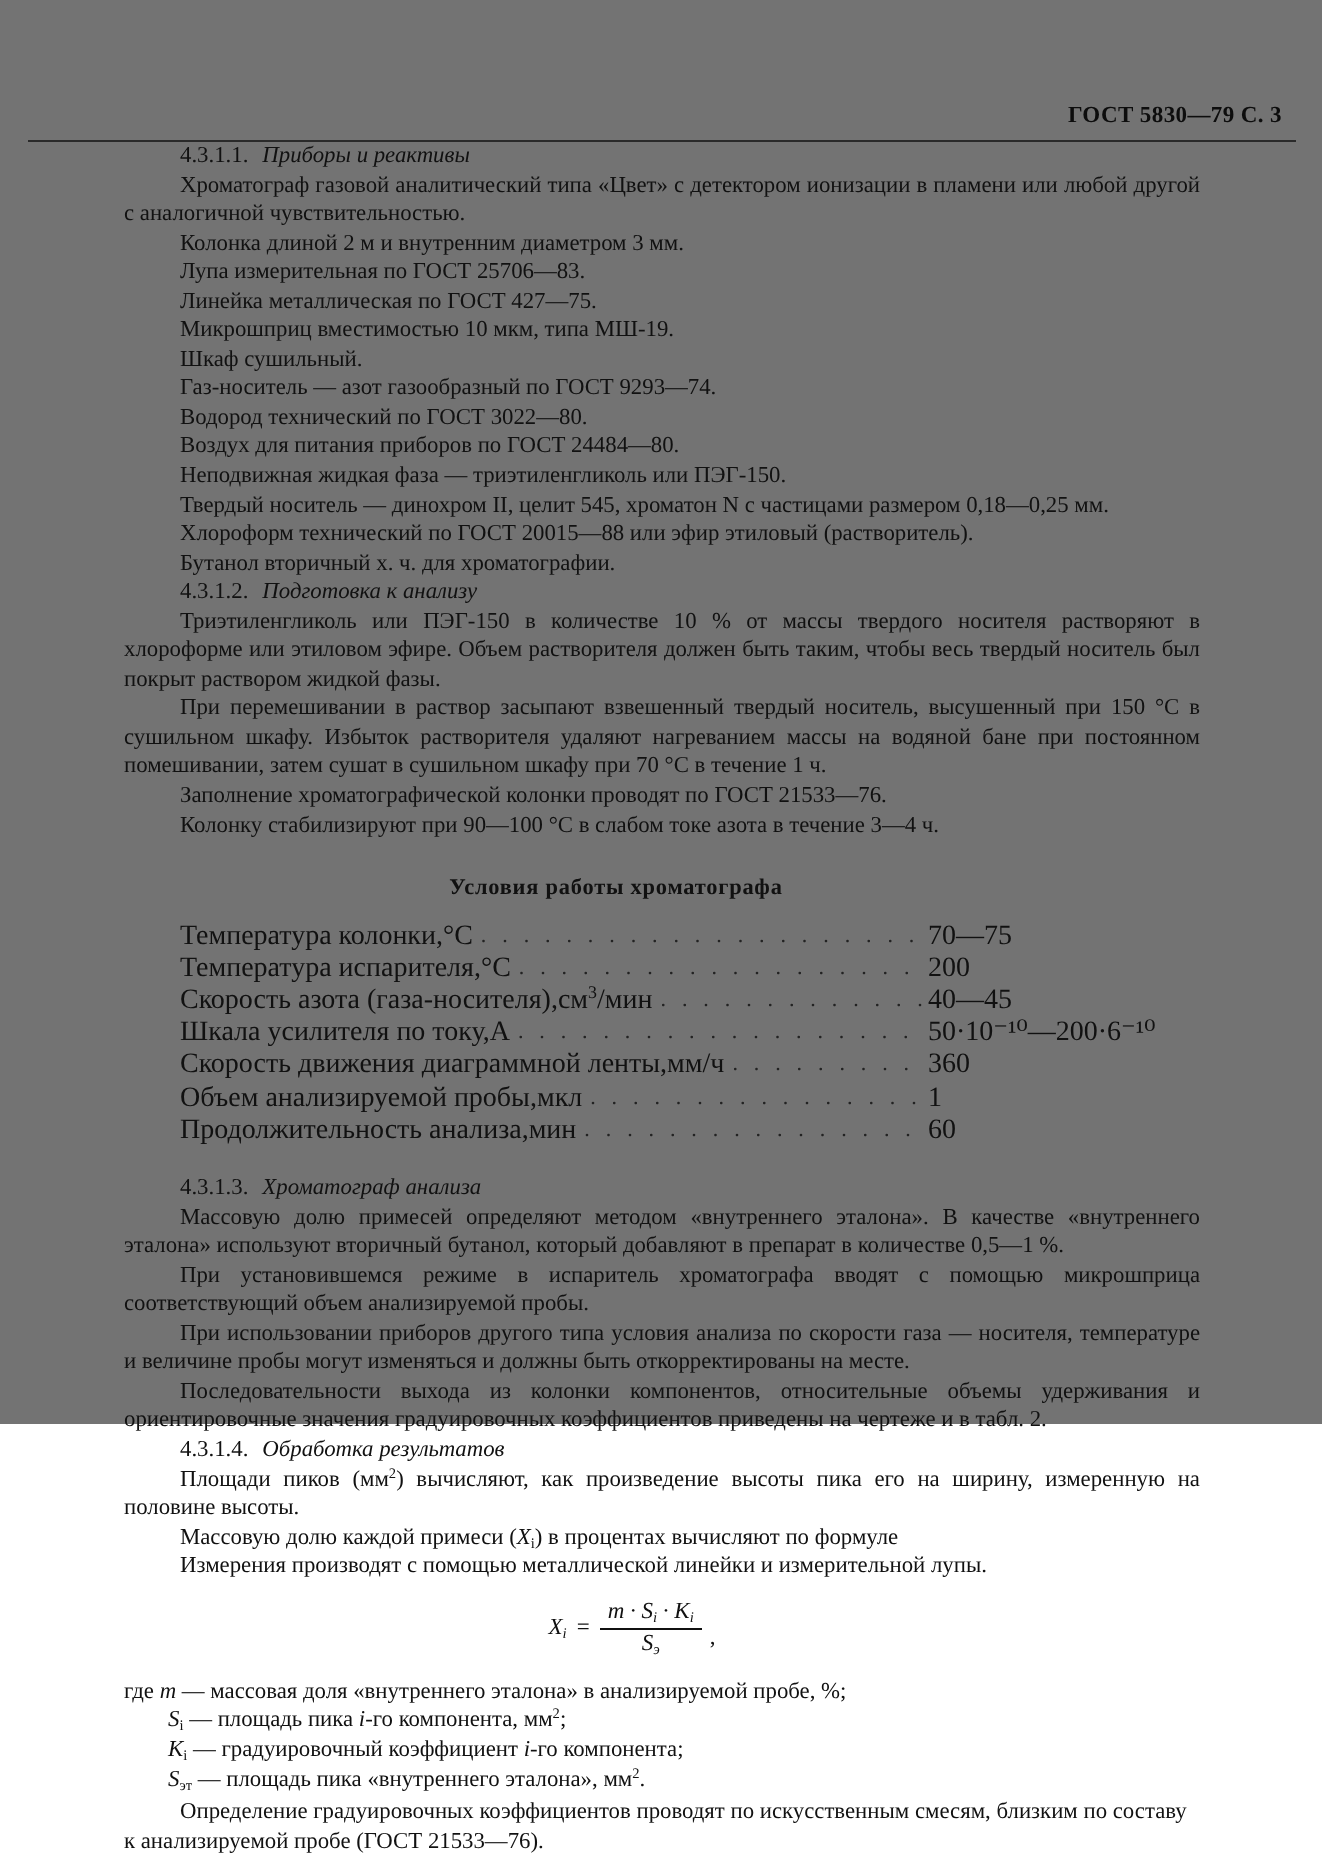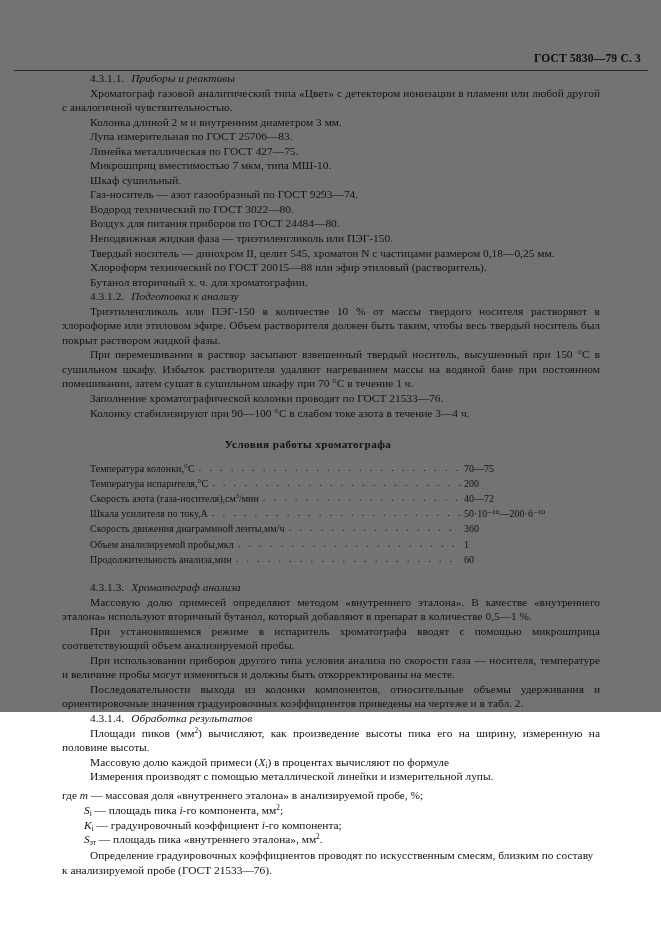--- a/index.html
+++ b/index.html
@@ -82,21 +82,21 @@
     margin-top: 17px;
     margin-bottom: 9px;
     padding-right: 46px;
   }
   
   .conditions {
     margin: 0 0 0 28px;
     padding: 0;
     list-style: none;
     width: 486px;
-    font-size: 10px;
+    font-size: 14px;
     line-height: 15.2px;
   }
   .conditions li {
     display: flex;
     align-items: baseline;
     white-space: nowrap;
   }
   .cond-label { flex: 0 0 auto; }
   .cond-dots {
     flex: 1 1 auto;
@@ -177,21 +177,21 @@
   <div class="header">ГОСТ 5830—79 С. 3</div>
   <div class="header-rule"></div>
 
   <div class="col">
 
     <p class="clause"><span>4.3.1.1.</span><span class="ital">Приборы и реактивы</span></p>
     <p>Хроматограф газовой аналитический типа «Цвет» с детектором ионизации в пламени или любой другой с аналогичной чувствительностью.</p>
     <p>Колонка длиной 2 м и внутренним диаметром 3 мм.</p>
     <p>Лупа измерительная по ГОСТ 25706—83.</p>
     <p>Линейка металлическая по ГОСТ 427—75.</p>
-    <p>Микрошприц вместимостью 7 мкм, типа МШ-10.</p>
+    <p>Микрошприц вместимостью 10 мкм, типа МШ-19.</p>
     <p>Шкаф сушильный.</p>
     <p>Газ-носитель — азот газообразный по ГОСТ 9293—74.</p>
     <p>Водород технический по ГОСТ 3022—80.</p>
     <p>Воздух для питания приборов по ГОСТ 24484—80.</p>
     <p>Неподвижная жидкая фаза — триэтиленгликоль или ПЭГ-150.</p>
     <p>Твердый носитель — динохром II, целит 545, хроматон N с частицами размером 0,18—0,25 мм.</p>
     <p>Хлороформ технический по ГОСТ 20015—88 или эфир этиловый (растворитель).</p>
     <p>Бутанол вторичный х. ч. для хроматографии.</p>
 
     <p class="clause"><span>4.3.1.2.</span><span class="ital">Подготовка к анализу</span></p>
@@ -209,21 +209,21 @@
         <span class="cond-value">70—75</span>
       </li>
       <li>
         <span class="cond-label"><span>Температура испарителя,</span><sup></sup><span>°С</span></span>
         <span class="cond-dots"></span>
         <span class="cond-value">200</span>
       </li>
       <li>
         <span class="cond-label"><span>Скорость азота (газа-носителя),см</span><sup>3</sup><span>/мин</span></span>
         <span class="cond-dots"></span>
-        <span class="cond-value">40—72</span>
+        <span class="cond-value">40—45</span>
       </li>
       <li>
         <span class="cond-label"><span>Шкала усилителя по току,А</span><sup></sup><span></span></span>
         <span class="cond-dots"></span>
         <span class="cond-value">50·10⁻¹⁰—200·6⁻¹⁰</span>
       </li>
       <li>
         <span class="cond-label"><span>Скорость движения диаграммной ленты,мм/ч</span><sup></sup><span></span></span>
         <span class="cond-dots"></span>
         <span class="cond-value">360</span>
@@ -247,20 +247,31 @@
     <p>Последовательности выхода из колонки компонентов, относительные объемы удерживания и ориентировочные значения градуировочных коэффициентов приведены на чертеже и в табл. 2.</p>
 
     <p class="clause"><span>4.3.1.4.</span><span class="ital">Обработка результатов</span></p>
 
     <p><span>Площади пиков (мм</span><sup>2</sup><span>) вычисляют, как произведение высоты пика его на ширину, измеренную на половине высоты.</span></p>
 
     <p><span>Массовую долю каждой примеси (</span><span class="it">X</span><sub>i</sub><span>) в процентах вычисляют по формуле</span></p>
 
     <p>Измерения производят с помощью металлической линейки и измерительной лупы.</p>
 
+    <p class="formula-wrap">
+      <span class="formula">
+        <span class="lhs"><span>X</span><sub>i</sub></span>
+        <span class="eq">=</span>
+        <span class="frac">
+          <span class="num"><span>m · S</span><sub>i</sub><span> · K</span><sub>i</sub></span>
+          <span class="den"><span>S</span><sub>э</sub></span>
+        </span>
+        <span class="comma">,</span>
+      </span>
+    </p>
 
     <ul class="wherelist">
       <li><span>где </span><span class="sym-name">m</span><span> — массовая доля «внутреннего эталона» в анализируемой пробе, %;</span></li>
       <li class="sym"><span class="sym-name">S</span><sub>i</sub><span> — площадь пика </span><span class="it">i</span><span>-го компонента, мм</span><sup>2</sup><span>;</span></li>
       <li class="sym"><span class="sym-name">K</span><sub>i</sub><span> — градуировочный коэффициент </span><span class="it">i</span><span>-го компонента;</span><sup></sup><span></span></li>
       <li class="sym"><span class="sym-name">S</span><sub>эт</sub><span> — площадь пика «внутреннего эталона», мм</span><span class="it"></span><span></span><sup>2</sup><span>.</span></li>
     </ul>
 
     <p class="tail last">Определение градуировочных коэффициентов проводят по искусственным смесям, близким по составу к анализируемой пробе (ГОСТ 21533—76).</p>
 

